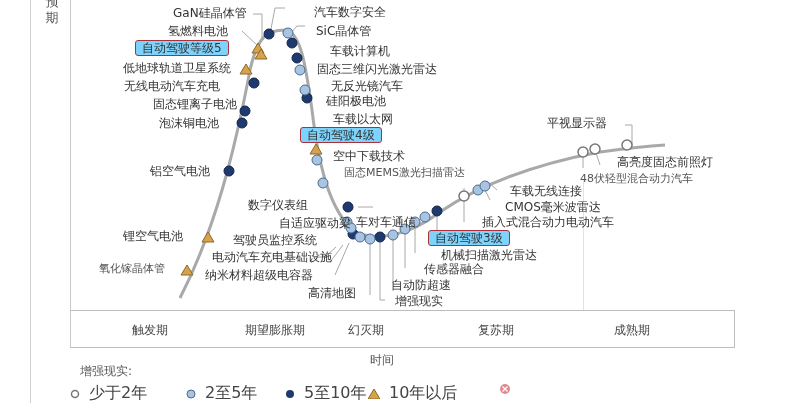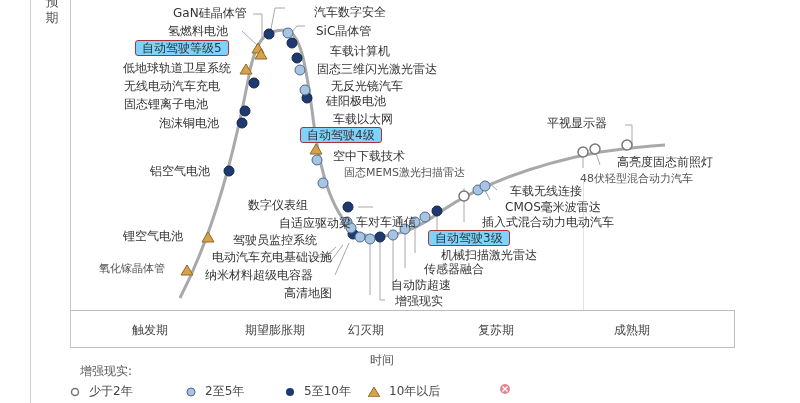--- a/index.html
+++ b/index.html
@@ -6,21 +6,21 @@
   body { width:800px; height:403px; position:relative; overflow:hidden;
          font-family:"DejaVu Sans","Liberation Sans",sans-serif; color:#3a3a3a; }
   .frame-left { position:absolute; left:30px; top:0; width:1px; height:403px; background:#cfcfcf; }
   .plot-frame { position:absolute; left:70px; top:0; width:1px; height:346px; background:#c8c8c8; }
   .ylabel { position:absolute; left:44px; top:0; width:16px; font-size:13px; line-height:16px; color:#555; text-align:center; }
   .phase-box { position:absolute; left:70px; top:310px; width:665px; height:38px;
                border:1px solid #bdbdbd; border-left:1px solid #c8c8c8; box-sizing:border-box; background:#fff; }
   .phase-label { position:absolute; top:322px; font-size:12px; color:#444; white-space:nowrap; }
   .xlabel { position:absolute; left:370px; top:352px; font-size:12px; color:#555; }
   .legend-title { position:absolute; left:80px; top:363px; font-size:12px; color:#555; }
-  .legend-item { position:absolute; top:383px; font-size:12px; color:#444; display:flex; align-items:center; gap:9px; white-space:nowrap; }
+  .legend-item { position:absolute; top:383px; font-size:16px; color:#444; display:flex; align-items:center; gap:9px; white-space:nowrap; }
   .lbl { position:absolute; font-size:12px; color:#333; white-space:nowrap; line-height:14px; }
   .lbl.small { font-size:11px; color:#555; }
   .boxed { border:1.5px solid #a8323a; border-radius:3px; padding:0 6px; background:#7dd3fc; }
   svg.plot { position:absolute; left:0; top:0; }
   .vdiv { position:absolute; width:1px; background:#e2e2e2; }
 </style>
 </head>
 <body>
 
 <div class="frame-left"></div>
@@ -108,31 +108,31 @@
     <circle cx="595" cy="149" r="5"></circle>
     <circle cx="627" cy="145" r="5"></circle>
   </g>
 </svg>
 
 <span class="lbl" style="left:173px; top:6px;">GaN硅晶体管</span>
 <span class="lbl" style="left:168px; top:24px;">氢燃料电池</span>
 <span class="lbl boxed" style="left:135px; top:40px;">自动驾驶等级5</span>
 <span class="lbl" style="left:123px; top:61px;">低地球轨道卫星系统</span>
 <span class="lbl" style="left:124px; top:79px;">无线电动汽车充电</span>
-<span class="lbl" style="left:124px; top:97px;">固态锂离子电池</span>
+<span class="lbl" style="left:153px; top:97px;">固态锂离子电池</span>
 <span class="lbl" style="left:159px; top:116px;">泡沫铜电池</span>
 <span class="lbl" style="left:150px; top:164px;">铝空气电池</span>
 <span class="lbl" style="left:123px; top:229px;">锂空气电池</span>
 <span class="lbl small" style="left:99px; top:262px;">氧化镓晶体管</span>
 <span class="lbl" style="left:205px; top:268px;">纳米材料超级电容器</span>
 <span class="lbl" style="left:212px; top:250px;">电动汽车充电基础设施</span>
 <span class="lbl" style="left:233px; top:233px;">驾驶员监控系统</span>
 <span class="lbl" style="left:243px; top:216px;margin-left:36px;">自适应驱动梁</span>
 <span class="lbl" style="left:248px; top:198px;">数字仪表组</span>
-<span class="lbl" style="left:284px; top:286px;">高清地图</span>
+<span class="lbl" style="left:308px; top:286px;">高清地图</span>
 <span class="lbl" style="left:395px; top:294px;">增强现实</span>
 <span class="lbl" style="left:391px; top:278px;">自动防超速</span>
 <span class="lbl" style="left:424px; top:262px;">传感器融合</span>
 <span class="lbl" style="left:441px; top:248px;">机械扫描激光雷达</span>
 <span class="lbl boxed" style="left:428px; top:230px;">自动驾驶3级</span>
 <span class="lbl" style="left:482px; top:215px;">插入式混合动力电动汽车</span>
 <span class="lbl" style="left:505px; top:200px;">CMOS毫米波雷达</span>
 <span class="lbl" style="left:510px; top:184px;">车载无线连接</span>
 <span class="lbl small" style="left:580px; top:172px;">48伏轻型混合动力汽车</span>
 <span class="lbl" style="left:617px; top:155px;">高亮度固态前照灯</span>

